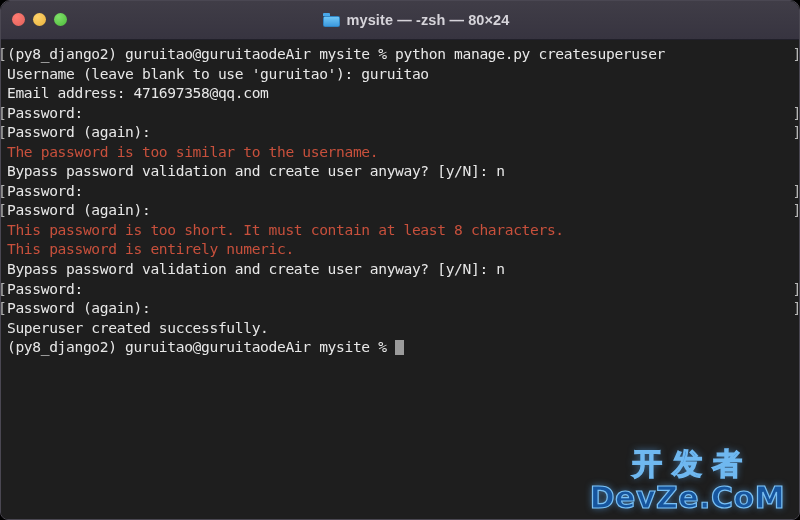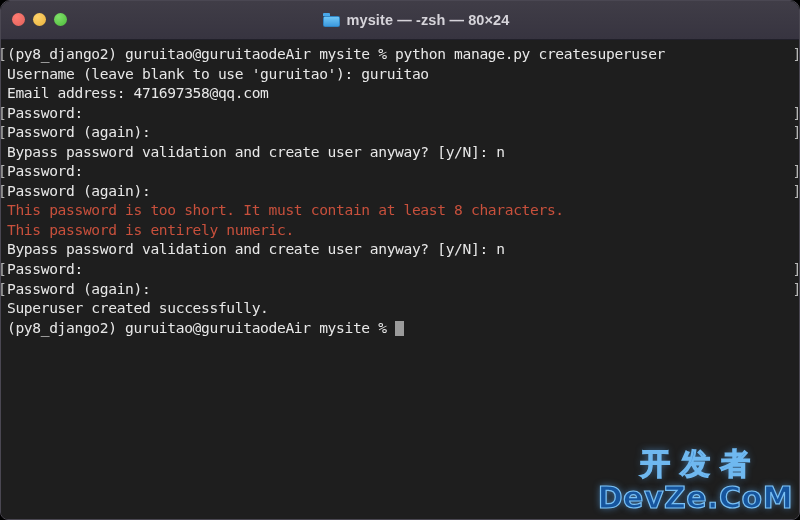--- a/index.html
+++ b/index.html
@@ -138,21 +138,21 @@
     display: inline-block;
     width: 9.3px;
     height: 15px;
     background: #9b9b9b;
     vertical-align: -3px;
   }
 
   
   #watermark {
     position: absolute;
-    right: 6px;
+    right: 14px;
     bottom: 8px;
     text-align: center;
     user-select: none;
     line-height: 1;
   }
   #wm-cn {
     font-family: "DejaVu Sans", sans-serif;
     font-size: 30px;
     font-weight: bold;
     color: #1d63b5;
@@ -193,20 +193,21 @@
     </div>
   </div>
 
   <div id="terminal">
     <div id="lines">
         <div class="line bracket">(py8_django2) guruitao@guruitaodeAir mysite % python manage.py createsuperuser</div>
         <div class="line">Username (leave blank to use 'guruitao'): guruitao</div>
         <div class="line">Email address: 471697358@qq.com</div>
         <div class="line bracket">Password:</div>
         <div class="line bracket">Password (again):</div>
+        <div class="line err">The password is too similar to the username.</div>
         <div class="line">Bypass password validation and create user anyway? [y/N]: n</div>
         <div class="line bracket">Password:</div>
         <div class="line bracket">Password (again):</div>
         <div class="line err">This password is too short. It must contain at least 8 characters.</div>
         <div class="line err">This password is entirely numeric.</div>
         <div class="line">Bypass password validation and create user anyway? [y/N]: n</div>
         <div class="line bracket">Password:</div>
         <div class="line bracket">Password (again):</div>
         <div class="line">Superuser created successfully.</div>
         <div class="line">(py8_django2) guruitao@guruitaodeAir mysite % <span class="cursor"></span></div>

